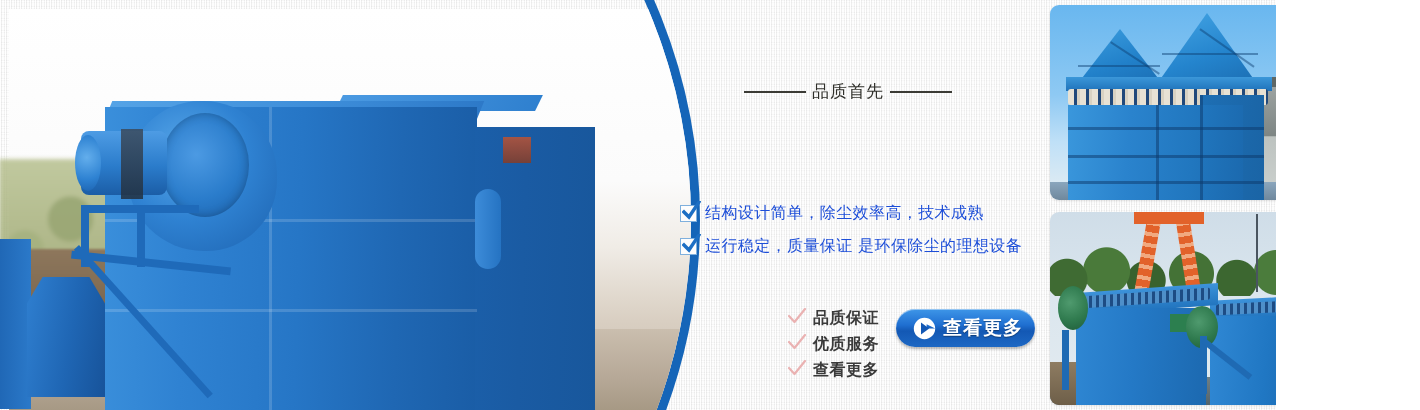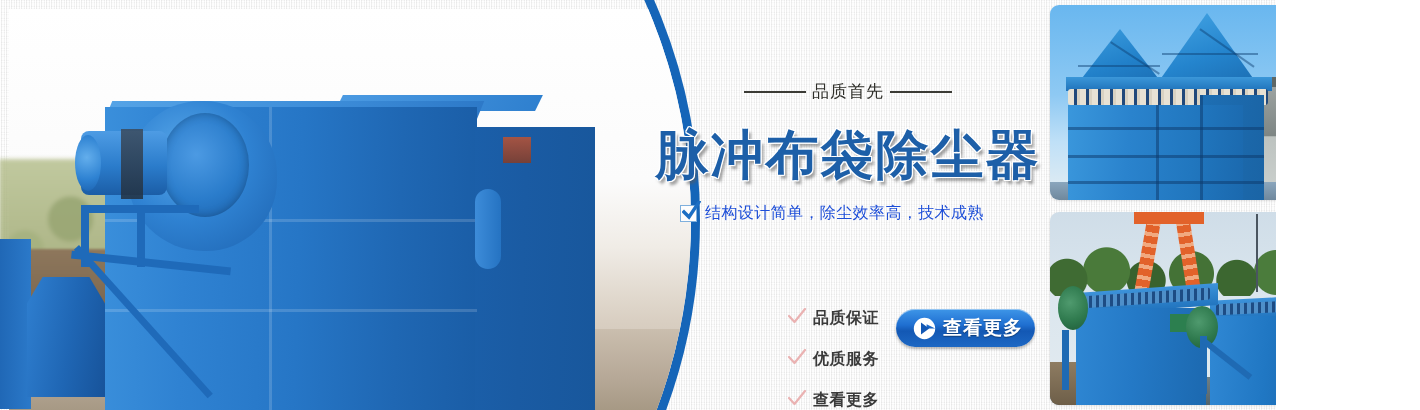--- a/index.html
+++ b/index.html
@@ -241,21 +241,21 @@
     font-size: 16px;
     color: #1d4ed8;
     letter-spacing: .4px;
   }
 
   .features {
     position: absolute;
     left: 140px; top: 308px;
     display: flex;
     flex-direction: column;
-    gap: 20px;
+    gap: 5px;
   }
   .feature {
     display: flex;
     align-items: center;
     gap: 7px;
     white-space: nowrap;
   }
   .feature-text {
     font-size: 16px;
     color: #3a3a3a;
@@ -523,30 +523,37 @@
   </div>
 
   <div class="center">
 
     <div class="eyebrow">
       <span class="rule"></span>
       <span class="eyebrow-text">品质首先</span>
       <span class="rule"></span>
     </div>
 
-    <div class="main-title">脉冲布袋除尘器</div>
 
     <div class="bullets">
       <div class="bullet">
         <span class="check-box">
           <svg width="19" height="22" viewBox="0 0 19 22">
             <path d="M2 11 L7 16 L17 1" stroke="#1d6fc4" stroke-width="3.4" fill="none" stroke-linecap="square"></path>
           </svg>
         </span>
         <span class="bullet-text">结构设计简单，除尘效率高，技术成熟</span>
+      </div>
+      <div class="bullet">
+        <span class="check-box">
+          <svg width="19" height="22" viewBox="0 0 19 22">
+            <path d="M2 11 L7 16 L17 1" stroke="#1d6fc4" stroke-width="3.4" fill="none" stroke-linecap="square"></path>
+          </svg>
+        </span>
+        <span class="bullet-text">运行稳定，质量保证 是环保除尘的理想设备</span>
       </div>
     </div>
 
     <div class="features">
       <div class="feature">
         <span>
           <svg width="18" height="17" viewBox="0 0 18 17">
             <path d="M1 8 L6.5 14 L17 1" stroke="#eab2b2" stroke-width="2.2" fill="none" stroke-linecap="round" stroke-linejoin="round"></path>
           </svg>
         </span>

